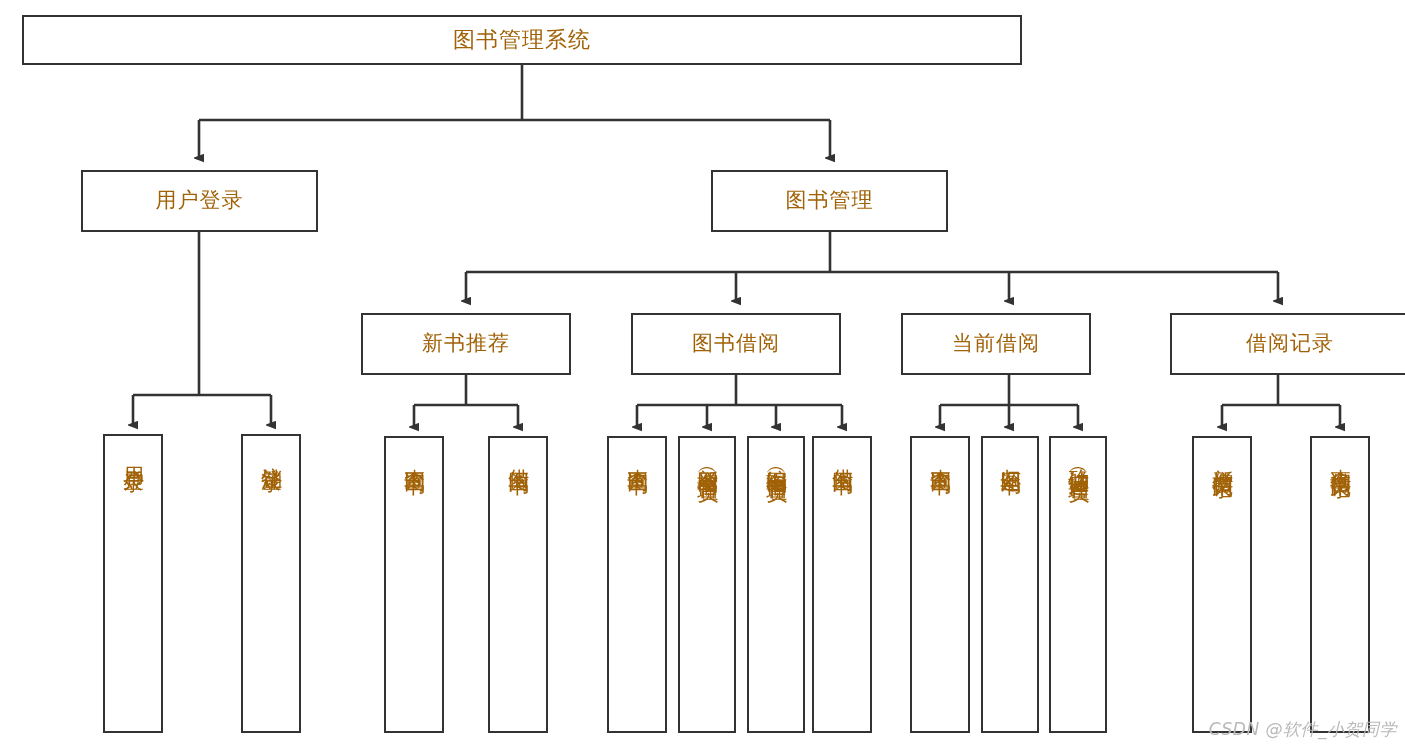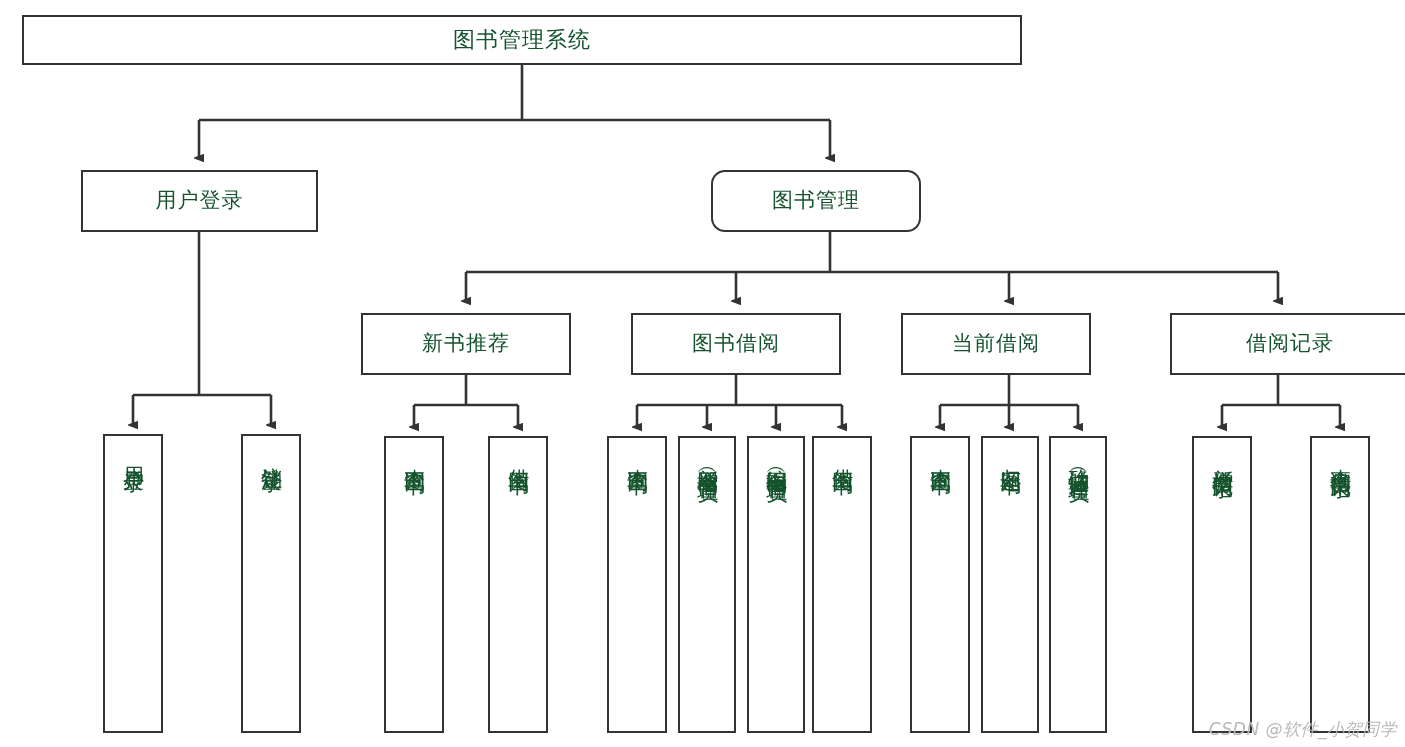--- a/index.html
+++ b/index.html
@@ -27,21 +27,21 @@
     pointer-events: none;
   }
   .node {
     position: absolute;
     box-sizing: border-box;
     border: 2px solid #333333;
     background: #ffffff;
     display: flex;
     align-items: center;
     justify-content: center;
-    color: #14532d;
+    color: #a16207;
   }
   .node.horiz {
     font-size: 21px;
     letter-spacing: 1px;
     line-height: 1.2;
   }
   .node.root {
     font-size: 22px;
   }
   .node.leaf {
@@ -125,21 +125,21 @@
     </g>
   </svg>
 
   <div class="node horiz root" style="left:22px; top:15px; width:1000px; height:50px;">
     <span>图书管理系统</span>
   </div>
 
   <div class="node horiz" style="left:81px; top:170px; width:237px; height:62px;">
     <span>用户登录</span>
   </div>
-  <div class="node horiz" style="left:711px; top:170px; width:210px; height:62px;border-radius:14px;">
+  <div class="node horiz" style="left:711px; top:170px; width:237px; height:62px;">
     <span>图书管理</span>
   </div>
 
   <div class="node horiz" style="left:631px; top:313px; width:210px; height:62px;">
     <span>图书借阅</span>
   </div>
   <div class="node horiz" style="left:361px; top:313px; width:210px; height:62px;">
     <span>新书推荐</span>
   </div>
   <div class="node horiz" style="left:901px; top:313px; width:190px; height:62px;">

